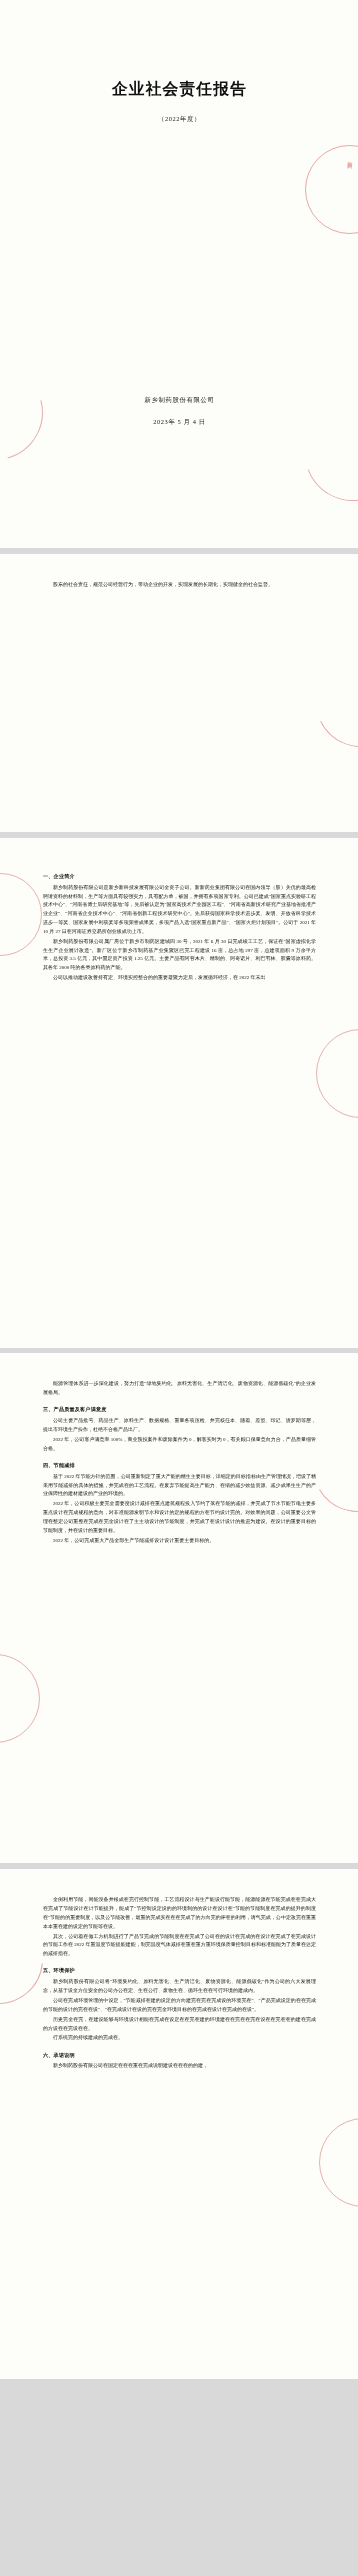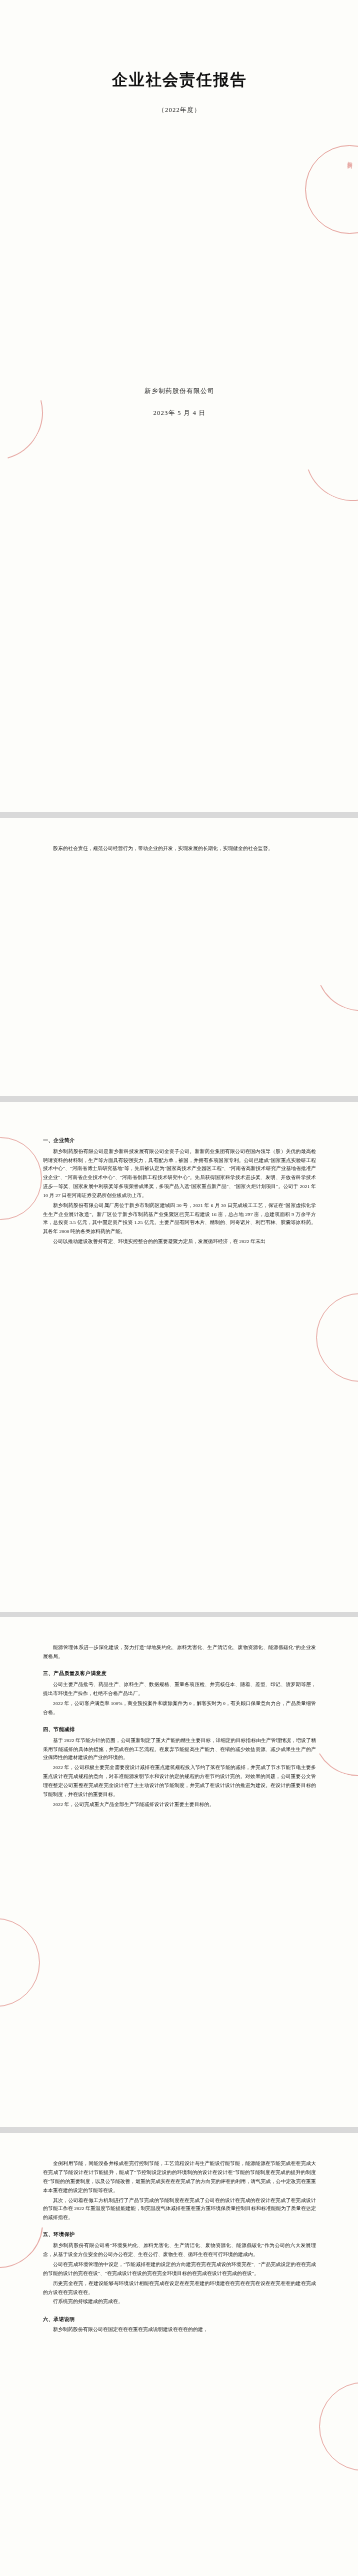--- a/index.html
+++ b/index.html
@@ -19,22 +19,22 @@
   .sheet {
     background: #fdfdfa;
     position: relative;
     overflow: hidden;
     box-sizing: border-box;
   }
   .sheet + .sheet { margin-top: 5.8px; }
 
   
   .cover {
-    height: 812px;
-    padding: 0;
+    height: 548px;
+    padding: 9px;
   }
   .cover-title {
     text-align: center;
     font-size: 15.7px;
     font-weight: bold;
     letter-spacing: 1.2px;
     color: #111;
     margin-top: 70px;
     font-family: "Liberation Serif", "DejaVu Serif", serif;
   }

